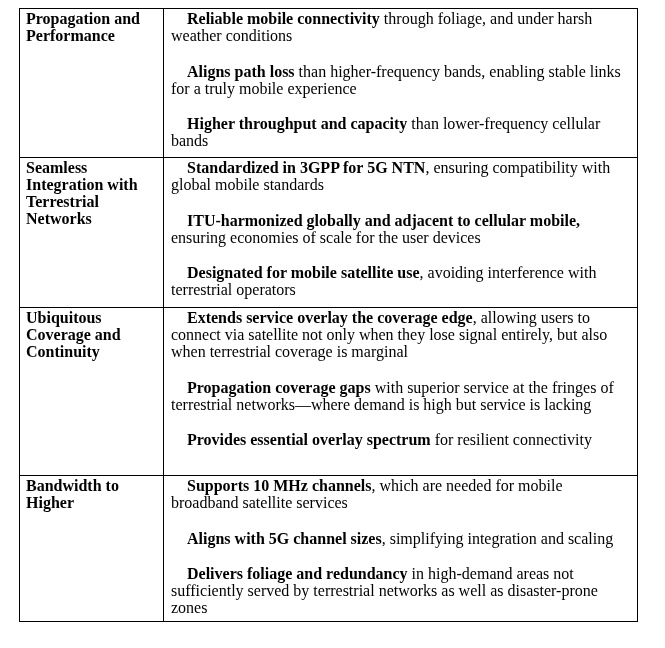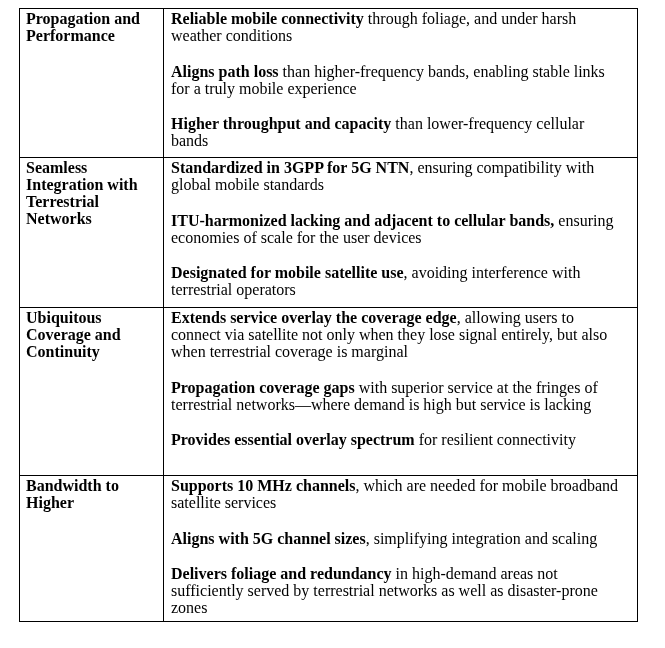--- a/index.html
+++ b/index.html
@@ -42,21 +42,21 @@
   p.item {
     margin: 0;
   }
   p.item + p.item {
     margin-top: 18.6px; 
   }
   tr.r1 { height: 149px; }
   tr.r2 { height: 150px; }
   tr.r3 { height: 168px; }
   tr.r4 { height: 146px; }
-  strong { font-weight: bold; }
+  strong { font-weight: bold; margin-left: 16px; }
 </style>
 </head>
 <body>
 
 <table class="feature-table">
   <colgroup>
     <col class="c-cat">
     <col class="c-desc">
   </colgroup>
 
@@ -71,21 +71,21 @@
       <p class="item"><strong>Higher throughput and capacity</strong><span> than lower-frequency cellular bands</span></p>
     </td>
   </tr>
 
   <tr class="r2">
     <td class="cat">
       <p class="item">Seamless Integration with Terrestrial Networks</p>
     </td>
     <td class="desc">
       <p class="item"><strong>Standardized in 3GPP for 5G NTN</strong><span>, ensuring compatibility with global mobile standards</span></p>
-      <p class="item"><strong>ITU-harmonized lacking and adjacent to cellular bands,</strong><span> ensuring economies of scale for the user devices</span></p>
+      <p class="item"><strong>ITU-harmonized globally and adjacent to cellular mobile,</strong><span> ensuring economies of scale for the user devices</span></p>
       <p class="item"><strong>Designated for mobile satellite use</strong><span>, avoiding interference with terrestrial operators</span></p>
     </td>
   </tr>
 
   <tr class="r3">
     <td class="cat">
       <p class="item">Ubiquitous Coverage and Continuity</p>
     </td>
     <td class="desc">
       <p class="item"><strong>Extends service overlay the coverage edge</strong><span>, allowing users to connect via satellite not only when they lose signal entirely, but also when terrestrial coverage is marginal</span></p>

